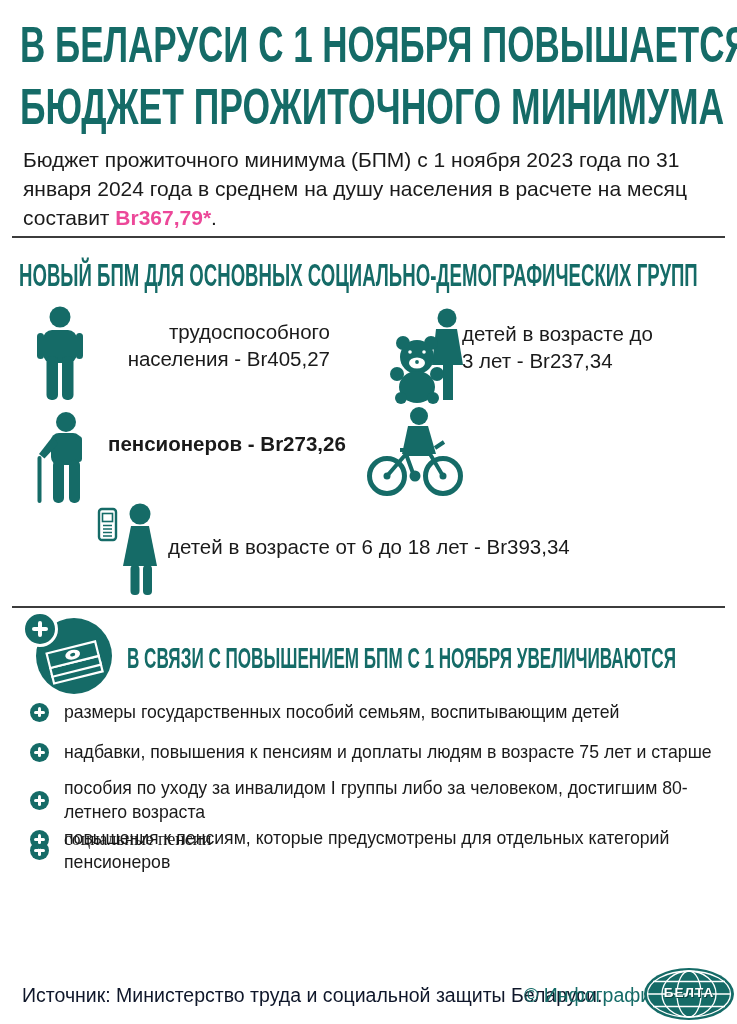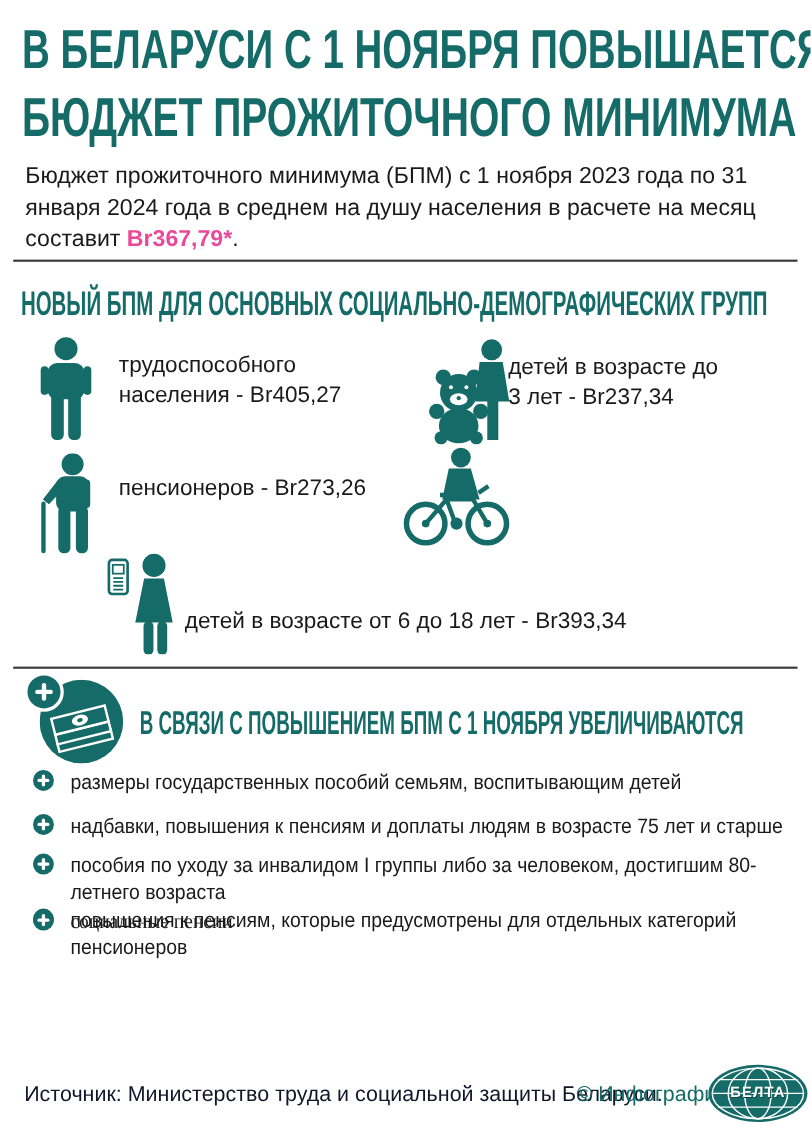--- a/index.html
+++ b/index.html
@@ -36,21 +36,21 @@
     background:#156B67;border:3px solid #ffffff;
   }
   .plus-badge::before{
     content:"";position:absolute;left:7px;top:13.4px;width:16px;height:3.4px;
     background:#fff;border-radius:2px;
   }
   .plus-badge::after{
     content:"";position:absolute;left:13.4px;top:7px;width:3.4px;height:16px;
     background:#fff;border-radius:2px;
   }
-  .brow{display:flex;margin-bottom:0;position:absolute;left:0;}
+  .brow{display:flex;align-items:center;margin-bottom:0;position:absolute;left:0;}
   .plus-bullet{
     flex:none;width:19px;height:19px;border-radius:50%;
     background:#156B67;position:relative;margin-right:15px;
   }
   .plus-bullet::before{
     content:"";position:absolute;left:4.2px;top:8.1px;width:10.6px;height:2.8px;
     background:#fff;border-radius:1.5px;
   }
   .plus-bullet::after{
     content:"";position:absolute;left:8.1px;top:4.2px;width:2.8px;height:10.6px;
@@ -94,21 +94,21 @@
   <div class="abs icon" style="left:34px;top:306px;width:52px;height:95px;">
     <svg viewBox="0 0 52 95" fill="currentColor">
       <circle cx="26" cy="11" r="10.5"></circle>
       <rect x="9" y="24" width="34" height="33" rx="9"></rect>
       <rect x="3" y="27" width="7" height="26" rx="3.5"></rect>
       <rect x="42" y="27" width="7" height="26" rx="3.5"></rect>
       <rect x="12.5" y="50" width="11.5" height="44" rx="5"></rect>
       <rect x="28" y="50" width="11.5" height="44" rx="5"></rect>
     </svg>
   </div>
-  <div class="abs glabel" style="left:108px;top:318px;width:222px;">трудоспособного населения - Br405,27</div>
+  <div class="abs glabel" style="left:108px;top:318px;width:222px;text-align:right;">трудоспособного населения - Br405,27</div>
 
   <div class="abs icon" style="left:388px;top:308px;width:78px;height:96px;">
     <svg viewBox="0 0 78 96" fill="currentColor">
       <circle cx="59" cy="10" r="9.5"></circle>
       <path d="M48 21 h21 l6 36 h-10 v35 h-10 v-35 h-11 z"></path>
       <circle cx="15" cy="35" r="7"></circle>
       <circle cx="43" cy="35" r="7"></circle>
       <circle cx="29" cy="49" r="17"></circle>
       <circle cx="22" cy="44" r="1.8" fill="#fff"></circle>
       <circle cx="36" cy="44" r="1.8" fill="#fff"></circle>
@@ -127,21 +127,21 @@
     <svg viewBox="0 0 66 92" fill="currentColor">
       <circle cx="38" cy="10" r="10"></circle>
       <rect x="23" y="21" width="30" height="32" rx="8"></rect>
       <rect x="47" y="24" width="7" height="26" rx="3.5"></rect>
       <path d="M25 24 L11 42 l5.5 4.5 L30 32 Z"></path>
       <rect x="9.5" y="44" width="4" height="47" rx="2"></rect>
       <rect x="25" y="48" width="11" height="43" rx="5"></rect>
       <rect x="41" y="48" width="11" height="43" rx="5"></rect>
     </svg>
   </div>
-  <div class="abs glabel" style="left:108px;top:430px;white-space:nowrap;">пенсионеров - Br273,26</div>
+  <div class="abs glabel" style="left:108px;top:430px;white-space:nowrap;font-weight:bold;">пенсионеров - Br273,26</div>
 
   <div class="abs icon" style="left:366px;top:406px;width:98px;height:92px;">
     <svg viewBox="0 0 98 92">
       <circle cx="53" cy="10" r="9" fill="currentColor"></circle>
       <path d="M42 20 h20 l8 28 h-34 z" fill="currentColor"></path>
       <circle cx="21" cy="70" r="17.5" fill="none" stroke="currentColor" stroke-width="5"></circle>
       <circle cx="77" cy="70" r="17.5" fill="none" stroke="currentColor" stroke-width="5"></circle>
       <circle cx="21" cy="70" r="3.5" fill="currentColor"></circle>
       <circle cx="77" cy="70" r="3.5" fill="currentColor"></circle>
       <path d="M21 70 L40 48 H64 L77 70 M48 70 L40 48 M64 48 L77 70 M34 44 h13 M69 42 l9 -6" fill="none" stroke="currentColor" stroke-width="4"></path>
@@ -153,21 +153,21 @@
     <svg viewBox="0 0 64 92">
       <rect x="2" y="6" width="17" height="31" rx="3" fill="#fff" stroke="currentColor" stroke-width="2.4"></rect>
       <rect x="5.5" y="10.5" width="10" height="8" fill="none" stroke="currentColor" stroke-width="1.6"></rect>
       <path d="M6 22.5 h9 M6 26 h9 M6 29.5 h9 M6 33 h9" fill="none" stroke="currentColor" stroke-width="1.6"></path>
       <circle cx="43" cy="11" r="10.5" fill="currentColor"></circle>
       <path d="M34 23 h18 l8 40 h-34 z" fill="currentColor"></path>
       <rect x="33.5" y="62" width="9" height="30" rx="4" fill="currentColor"></rect>
       <rect x="46" y="62" width="9" height="30" rx="4" fill="currentColor"></rect>
     </svg>
   </div>
-  <div class="abs glabel" style="left:168px;top:551px;white-space:nowrap;">детей в возрасте от 6 до 18 лет - Br393,34</div>
+  <div class="abs glabel" style="left:168px;top:533px;white-space:nowrap;">детей в возрасте от 6 до 18 лет - Br393,34</div>
 
   <div class="abs divider" style="top:606px;"></div>
 
   <div class="abs money-badge">
     <svg viewBox="0 0 76 76">
       <circle cx="38" cy="38" r="38" fill="currentColor"></circle>
       <g transform="rotate(-14 38 42)">
         <rect x="13" y="51" width="50" height="9" fill="currentColor" stroke="#fff" stroke-width="2.2"></rect>
         <rect x="13" y="44" width="50" height="9" fill="currentColor" stroke="#fff" stroke-width="2.2"></rect>
         <rect x="13" y="29" width="50" height="15" fill="currentColor" stroke="#fff" stroke-width="2.2"></rect>

